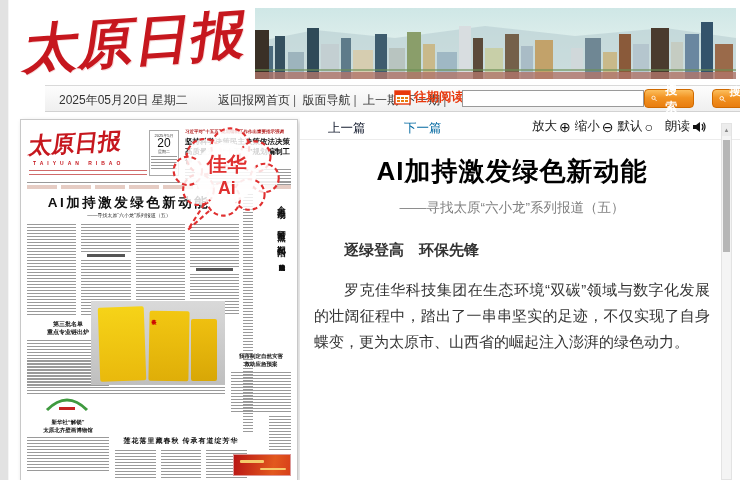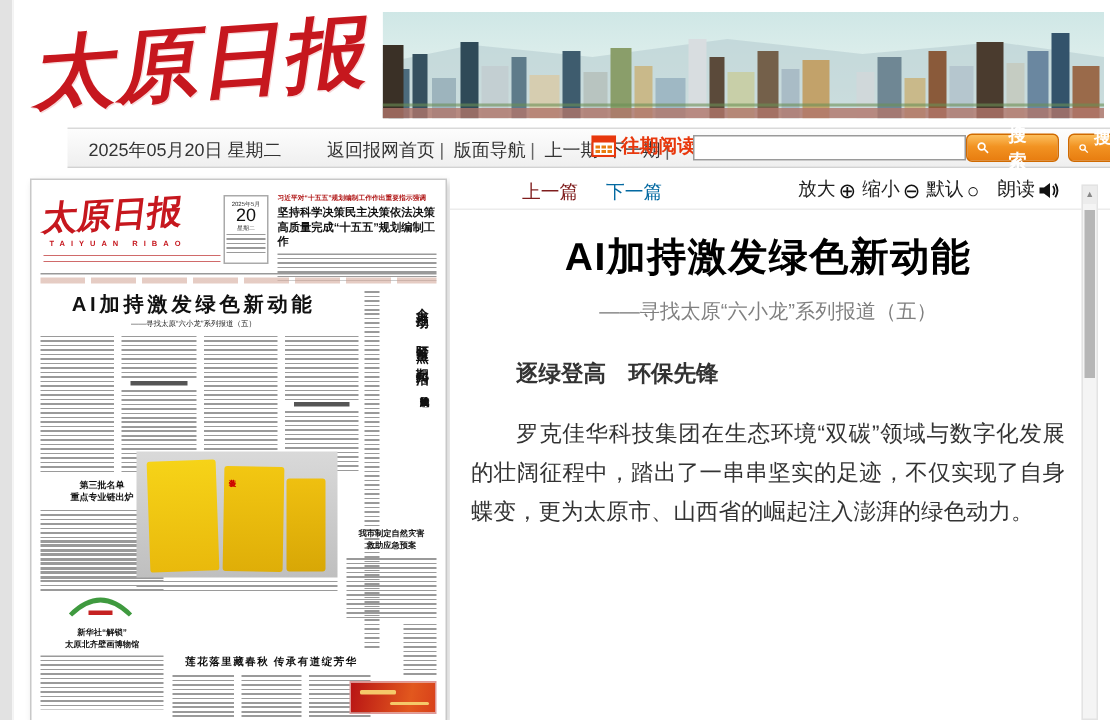--- a/index.html
+++ b/index.html
@@ -18,21 +18,21 @@
   .nav-date{position:absolute;left:14px;top:6px;font-size:12px;color:#333;}
   .nav-links{position:absolute;left:172px;top:6px;font-size:12px;color:#333;white-space:nowrap;}
   .nav-links a{color:#333;text-decoration:none;margin:0 1px;cursor:pointer;}
   .nav-sep{color:#666;margin:0 2px;}
   .archive{position:absolute;left:349px;top:3px;display:flex;align-items:center;gap:3px;}
   .archive-label{color:#e8380d;font-weight:bold;font-size:12.5px;}
   .search-input{position:absolute;left:417px;top:4px;width:174px;height:15px;border:1px solid #9a9a9a;background:#fff;font-size:11px;padding:0 3px;}
   .btn-orange{position:absolute;top:3px;height:19px;border:1px solid #d06a00;border-radius:4px;
         background:linear-gradient(#fcbf5e,#f29322 45%,#e87d10);color:#fff;font-weight:bold;font-size:12px;
         display:flex;align-items:center;justify-content:center;gap:2px;cursor:pointer;padding:0 6px;box-sizing:border-box;}
-  .btn-search{left:599px;width:62px;letter-spacing:4px;}
+  .btn-search{left:599px;width:50px;letter-spacing:4px;}
   .btn-site-search{left:667px;width:70px;font-size:11px;}
   
   .thumb{position:absolute;left:20px;top:119px;width:276px;height:361px;background:#fff;
         border:1px solid #c8c8c8;box-shadow:2px 2px 5px rgba(0,0,0,.18);overflow:hidden;}
   .thumb *{box-sizing:border-box;}
   .t-logo{position:absolute;left:8px;top:8px;font-family:"DejaVu Serif",serif;font-size:23px;font-weight:900;color:#c6171e;
         transform:skewX(-10deg) rotate(-3deg);white-space:nowrap;}
   .t-logo-en{position:absolute;left:12px;top:40px;font-size:5px;color:#c6171e;letter-spacing:4px;font-weight:bold;}
   .t-micro-red{position:absolute;left:8px;top:50px;width:118px;height:8px;
         background:repeating-linear-gradient(to bottom,#d06a6a 0,#d06a6a 1px,transparent 1px,transparent 4px);}
@@ -74,21 +74,21 @@
   .t-banner-ad{position:absolute;left:212px;top:334px;width:58px;height:22px;border:1px solid #d99;
         background:linear-gradient(100deg,#b81414,#e2581e 70%,#d8401a);overflow:hidden;}
   .t-banner-ad i{position:absolute;display:block;background:#f5c96a;height:3px;border-radius:1px;}
   .t-stamp{position:absolute;left:148px;top:6px;width:118px;height:118px;pointer-events:none;}
   
   .pat{position:absolute;}
   .mini-head{height:3px;background:#555;margin:0 6px;}
   
   .panel{position:absolute;left:300px;top:113px;width:440px;height:367px;background:#fff;}
   .panel-toolbar{position:relative;height:26px;border-bottom:1px solid #ececec;font-size:12.5px;color:#333;}
-  .pt-prev{position:absolute;left:48px;top:7px;cursor:pointer;color:#7f1d1d;text-decoration:none;}
+  .pt-prev{position:absolute;left:28px;top:7px;cursor:pointer;color:#0f172a;text-decoration:none;}
   .pt-next{position:absolute;left:104px;top:7px;cursor:pointer;color:#0369a1;text-decoration:none;}
   .pt-right{position:absolute;right:34px;top:5px;display:flex;align-items:center;gap:4px;}
   .pt-right .ctrl{display:flex;align-items:center;gap:2px;cursor:pointer;color:#222;}
   .pt-right .glyph{font-size:14px;line-height:14px;color:#111;}
   .article{padding:8px 30px 0 14px;}
   .article h1{margin:6px 0 10px 0;text-align:center;font-size:26px;font-weight:bold;color:#000;letter-spacing:1px;}
   .article .sub{text-align:center;font-size:13.5px;color:#808080;margin-bottom:20px;}
   .article p{font-size:15px;line-height:26px;text-indent:2em;margin:0 0 14px 0;color:#333;text-align:justify;}
   .article p.head{font-weight:bold;margin:4px 0 14px 0;}
   
@@ -274,20 +274,38 @@
     <div class="t-story5">
       <div class="h">我市制定自然灾害</div>
       <div class="h">救助应急预案</div>
       <div class="tl" style="height:42px;margin-top:4px;"></div>
     </div>
     <div class="t-banner-ad">
       <i style="left:6px;top:5px;width:24px;"></i>
       <i style="left:26px;top:13px;width:26px;height:2px;"></i>
     </div>
 
+    <div class="t-stamp">
+      <svg width="118" height="118" viewBox="0 0 100 100">
+        <g fill="rgba(255,255,255,0.82)" stroke="#e03030" stroke-width="1.8" stroke-dasharray="4 2.6">
+          <circle cx="30" cy="26" r="15"></circle>
+          <circle cx="52" cy="18" r="16"></circle>
+          <circle cx="73" cy="26" r="13"></circle>
+          <circle cx="81" cy="44" r="12"></circle>
+          <circle cx="68" cy="58" r="13"></circle>
+          <circle cx="46" cy="62" r="14"></circle>
+          <circle cx="25" cy="54" r="13"></circle>
+          <circle cx="16" cy="38" r="12"></circle>
+        </g>
+        <circle cx="48" cy="40" r="26" fill="rgba(255,255,255,0.9)" stroke="none"></circle>
+        <path d="M30 66 L16 88 L34 72" fill="none" stroke="#e03030" stroke-width="1.8" stroke-dasharray="4 2.6"></path>
+        <text x="49" y="38" text-anchor="middle" font-size="17" fill="#e03030" font-weight="bold">佳华</text>
+        <text x="49" y="58" text-anchor="middle" font-size="15" fill="#e03030" font-weight="bold">Ai</text>
+      </svg>
+    </div>
   </div>
 
   <div class="panel">
     <div class="panel-toolbar">
       <a class="pt-prev">上一篇</a>
       <a class="pt-next">下一篇</a>
       <span class="pt-right">
         <span class="ctrl">
           <span>放大</span>
           <span class="glyph">⊕</span>

